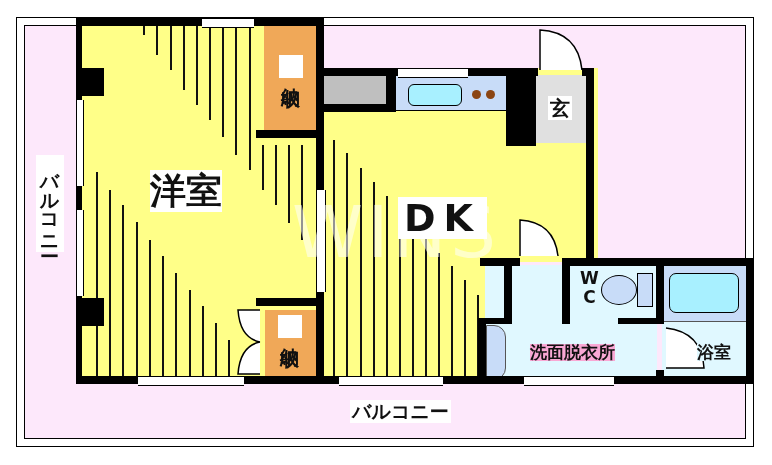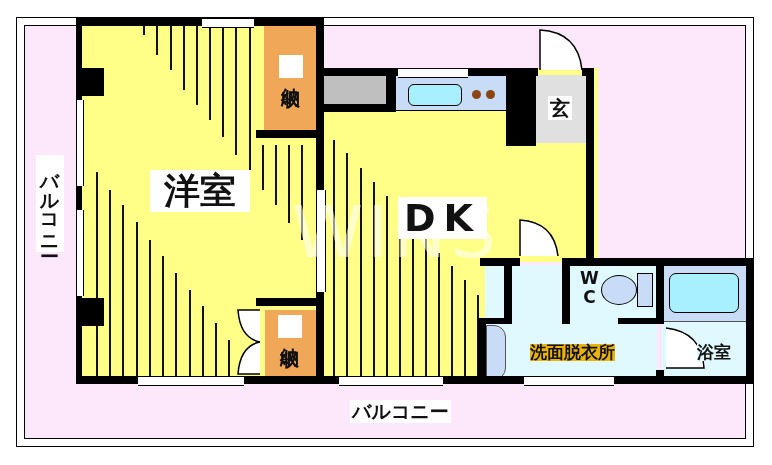--- a/index.html
+++ b/index.html
@@ -136,33 +136,33 @@
 </svg>
 <svg class="abs" style="left:228px;top:308px;" width="34" height="68">
   <path d="M32 2 L10 2 Q12 30 32 34 M32 34 Q12 38 10 66 L32 66" fill="#fff" stroke="#000" stroke-width="1.5"></path>
 </svg>
 <svg class="abs" style="left:664px;top:326px;" width="44" height="46">
   <path d="M2 2 Q38 6 40 42 L2 42" fill="#fff" stroke="#000" stroke-width="1.5"></path>
 </svg>
 
 <div class="watermark" style="left:292px;top:190px;">WINS</div>
 
-<div class="label" style="left:150px;top:170px;padding:3px 14px;font-size:36px;text-align:center;">
+<div class="label" style="left:150px;top:170px;padding:3px 0;font-size:36px;text-align:center;">
   <div>洋室</div>
 </div>
 <div class="label" style="left:398px;top:197px;padding:2px 6px;font-size:38px;letter-spacing:8px;">DK</div>
 <div class="label" style="left:279px;top:55px;padding:2px 1px;font-size:19px;width:22px;text-align:center;">
   <span style="writing-mode:vertical-rl;">収納</span>
 </div>
 <div class="label" style="left:278px;top:315px;padding:2px 1px;font-size:19px;width:22px;text-align:center;">
   <span style="writing-mode:vertical-rl;">収納</span>
 </div>
 <div class="label" style="left:548px;top:96px;padding:2px;font-size:20px;">玄</div>
 <div class="label" style="left:580px;top:270px;font-size:17px;text-align:center;background:#e0f8ff;">
   <div>W</div>
   <div style="margin-top:2px;">C</div>
 </div>
-<div class="label" style="left:530px;top:344px;font-size:17px;background:#eab308;">洗面脱衣所</div>
+<div class="label" style="left:530px;top:344px;font-size:17px;background:#f9a8d4;">洗面脱衣所</div>
 <div class="label" style="left:697px;top:344px;font-size:17px;background:#e0f8ff;">浴室</div>
 <div class="label" style="left:36px;top:155px;padding:4px 2px;font-size:19px;width:24px;text-align:center;">
   <span style="writing-mode:vertical-rl;">バルコニー</span>
 </div>
 <div class="label" style="left:350px;top:400px;padding:2px;font-size:19px;">バルコニー</div>
 
 </body></html>

